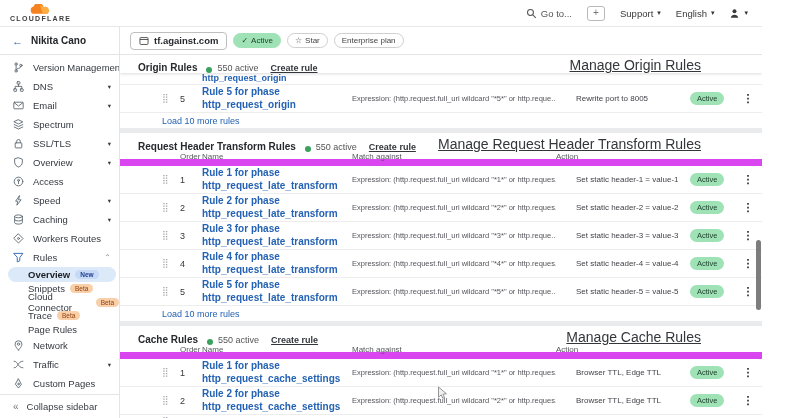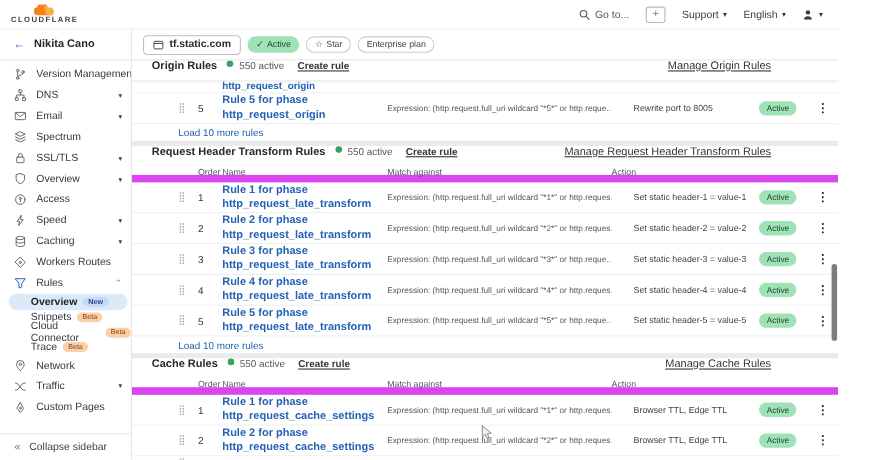--- a/index.html
+++ b/index.html
@@ -48,28 +48,28 @@
   .mini-badge { margin-left:5px; font-size:6.5px; padding:1px 5px; border-radius:999px; line-height:1.1; }
   .b-new  { background:#c6d9f7; color:#1f3f8f; }
   .b-beta { background:#f8cfa8; color:#8f3e0a; }
   .collapse { margin-top:auto; height:24px; border-top:1px solid #e4e4e6; display:flex; align-items:center; gap:8px;
               padding-left:13px; font-size:9.5px; color:#3a3f45; cursor:pointer; }
   .collapse .chev { color:#777; font-size:10px; }
 
   
   .main { position:relative; flex:1; background:#f1f2f4; overflow:hidden; }
   .sec { background:#fff; }
-  .sec-head { height:18px; display:flex; align-items:flex-start; padding:0 61px 0 18px; background:#fff; }
+  .sec-head { height:18px; display:flex; align-items:flex-end; padding:0 61px 0 18px; background:#fff; }
   .sec-head.sticky { position:relative; z-index:2; box-shadow:0 1px 3px rgba(0,0,0,.14); }
   .sec-head.tall { height:19px; }
   .sec-title { font-size:10px; font-weight:bold; color:#26292e; }
   .dot { width:6px; height:6px; border-radius:50%; background:#3aa15f; margin:0 5px 0 9px; }
   .count { font-size:9px; color:#555; }
   .create { font-size:9px; color:#33363b; text-decoration:underline; margin-left:12px; cursor:pointer;font-weight:bold; }
-  .manage { margin-left:auto; font-size:10px; color:#33363b; text-decoration:underline; cursor:pointer; white-space:nowrap; }
+  .manage { margin-left:auto; font-size:14px; color:#33363b; text-decoration:underline; cursor:pointer; white-space:nowrap; }
 
   .grid-row { display:grid; grid-template-columns:18px 22px 150px 204px 134px 46px 24px;
               align-items:center; padding-left:42px; }
   .col-head { height:14px; border-bottom:7px solid #d946ef; font-size:8px; color:#54575c; background:#fff; }
   .rule-row { height:28px; border-bottom:1px solid #ededee; background:#fff; }
   .drag { font-size:9px; color:#a7a7ad; cursor:grab; line-height:1; }
   .order { font-size:9px; color:#33363b; }
   .rule-name { font-size:10px; font-weight:bold; color:#2462b3; line-height:1.25; cursor:pointer; }
   .rule-name span { display:block; white-space:nowrap; }
   .match { font-size:7.5px; color:#55555c; white-space:nowrap; overflow:hidden; }
@@ -131,21 +131,21 @@
     <div class="account-cell">
       <span class="back">←</span>
       <span class="account-name">Nikita Cano</span>
     </div>
     <div class="site-cell">
       <div class="domain-chip">
         <svg width="10" height="10" viewBox="0 0 16 16">
           <rect x="1.5" y="2.5" width="13" height="11" rx="1.5" fill="none" stroke="#444" stroke-width="1.4"></rect>
           <path d="M1.5 5.6h13" stroke="#444" stroke-width="1.4"></path>
         </svg>
-        <span>tf.static.com</span>
+        <span>tf.against.com</span>
       </div>
       <span class="pill pill-active">
         <span class="glyph">✓</span>
         <span>Active</span>
       </span>
       <span class="pill">
         <span class="glyph">☆</span>
         <span>Star</span>
       </span>
       <span class="pill">
@@ -274,20 +274,23 @@
             <span class="mini-badge b-beta">Beta</span>
           </div>
           <div class="nav-child">
             <span>Cloud Connector</span>
             <span class="mini-badge b-beta">Beta</span>
           </div>
           <div class="nav-child">
             <span>Trace</span>
             <span class="mini-badge b-beta">Beta</span>
           </div>
+          <div class="nav-child">
+            <span>Page Rules</span>
+          </div>
           <div class="nav-item">
             <span class="nicon">
               <svg viewBox="0 0 16 16" width="11" height="11" fill="none" stroke="currentColor" stroke-width="1.3" stroke-linecap="round" stroke-linejoin="round">
                 <path d="M8 14.6S13 9.9 13 6.1a5 5 0 10-10 0c0 3.8 5 8.5 5 8.5z"></path>
                 <circle cx="8" cy="6" r="1.7"></circle>
               </svg>
             </span>
             <span class="nlabel">Network</span>
           </div>
           <div class="nav-item">

